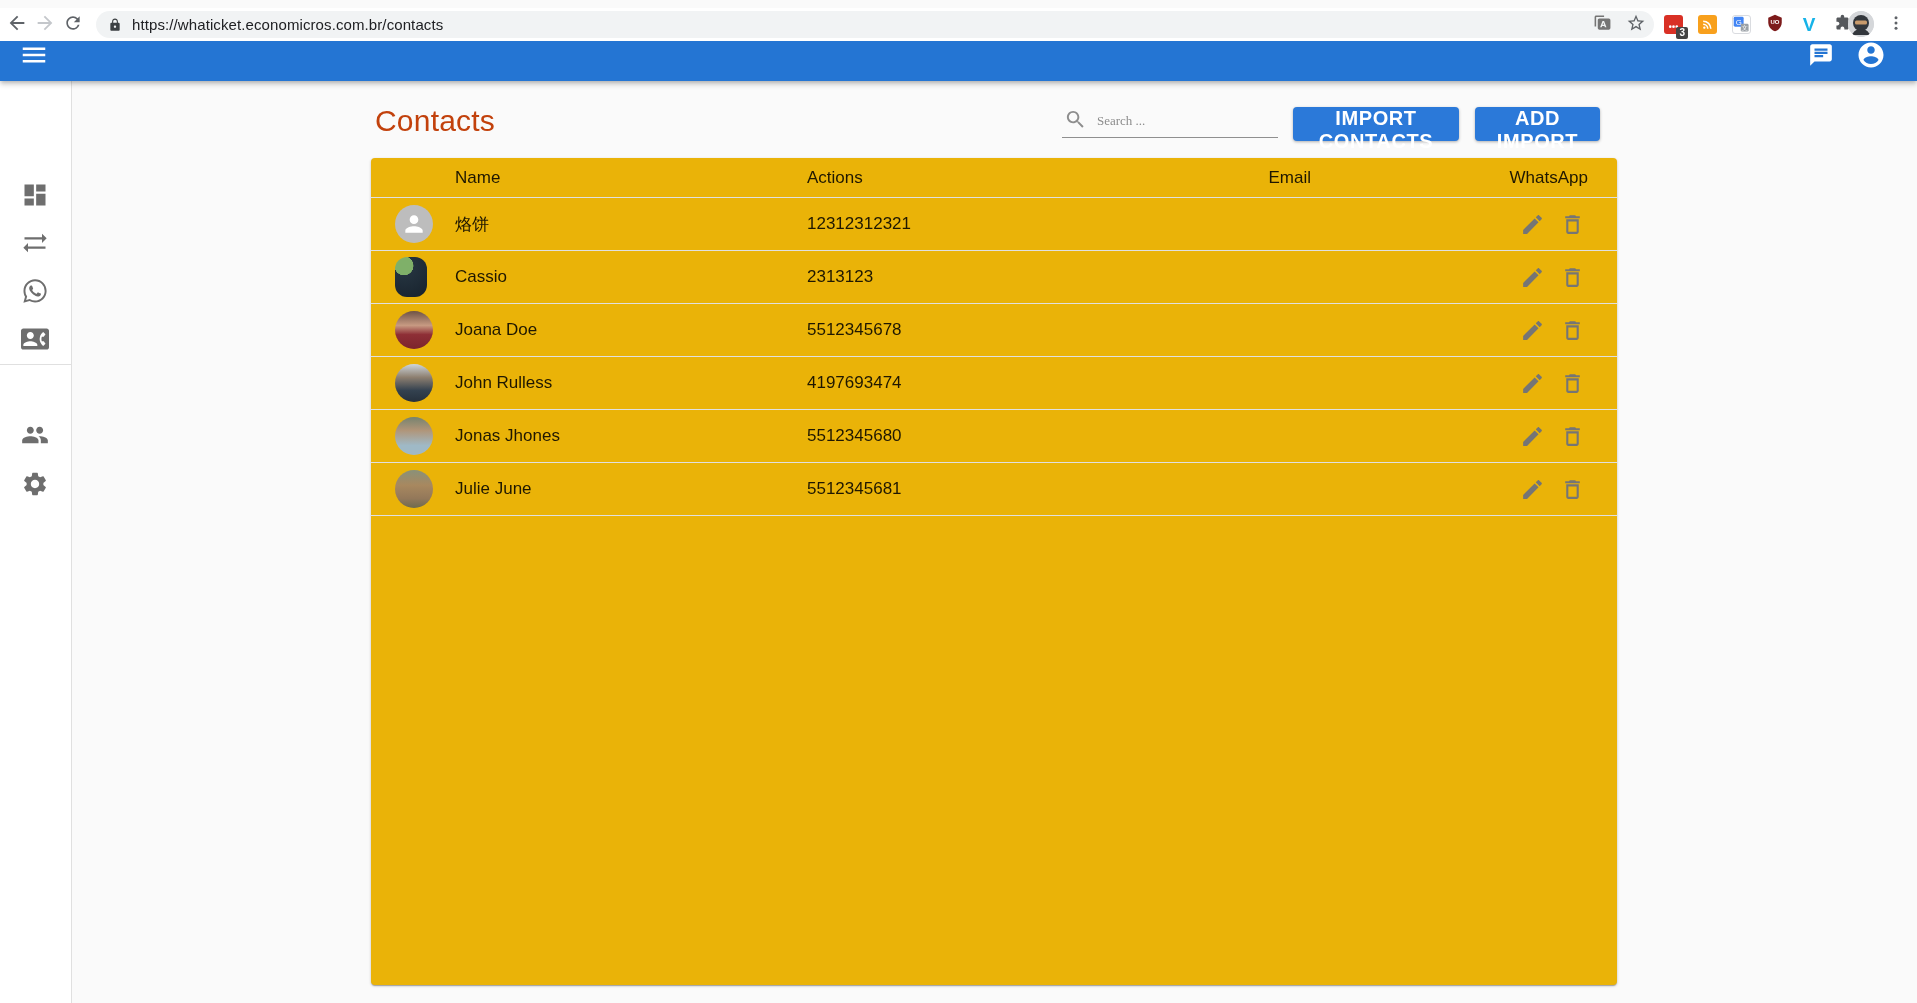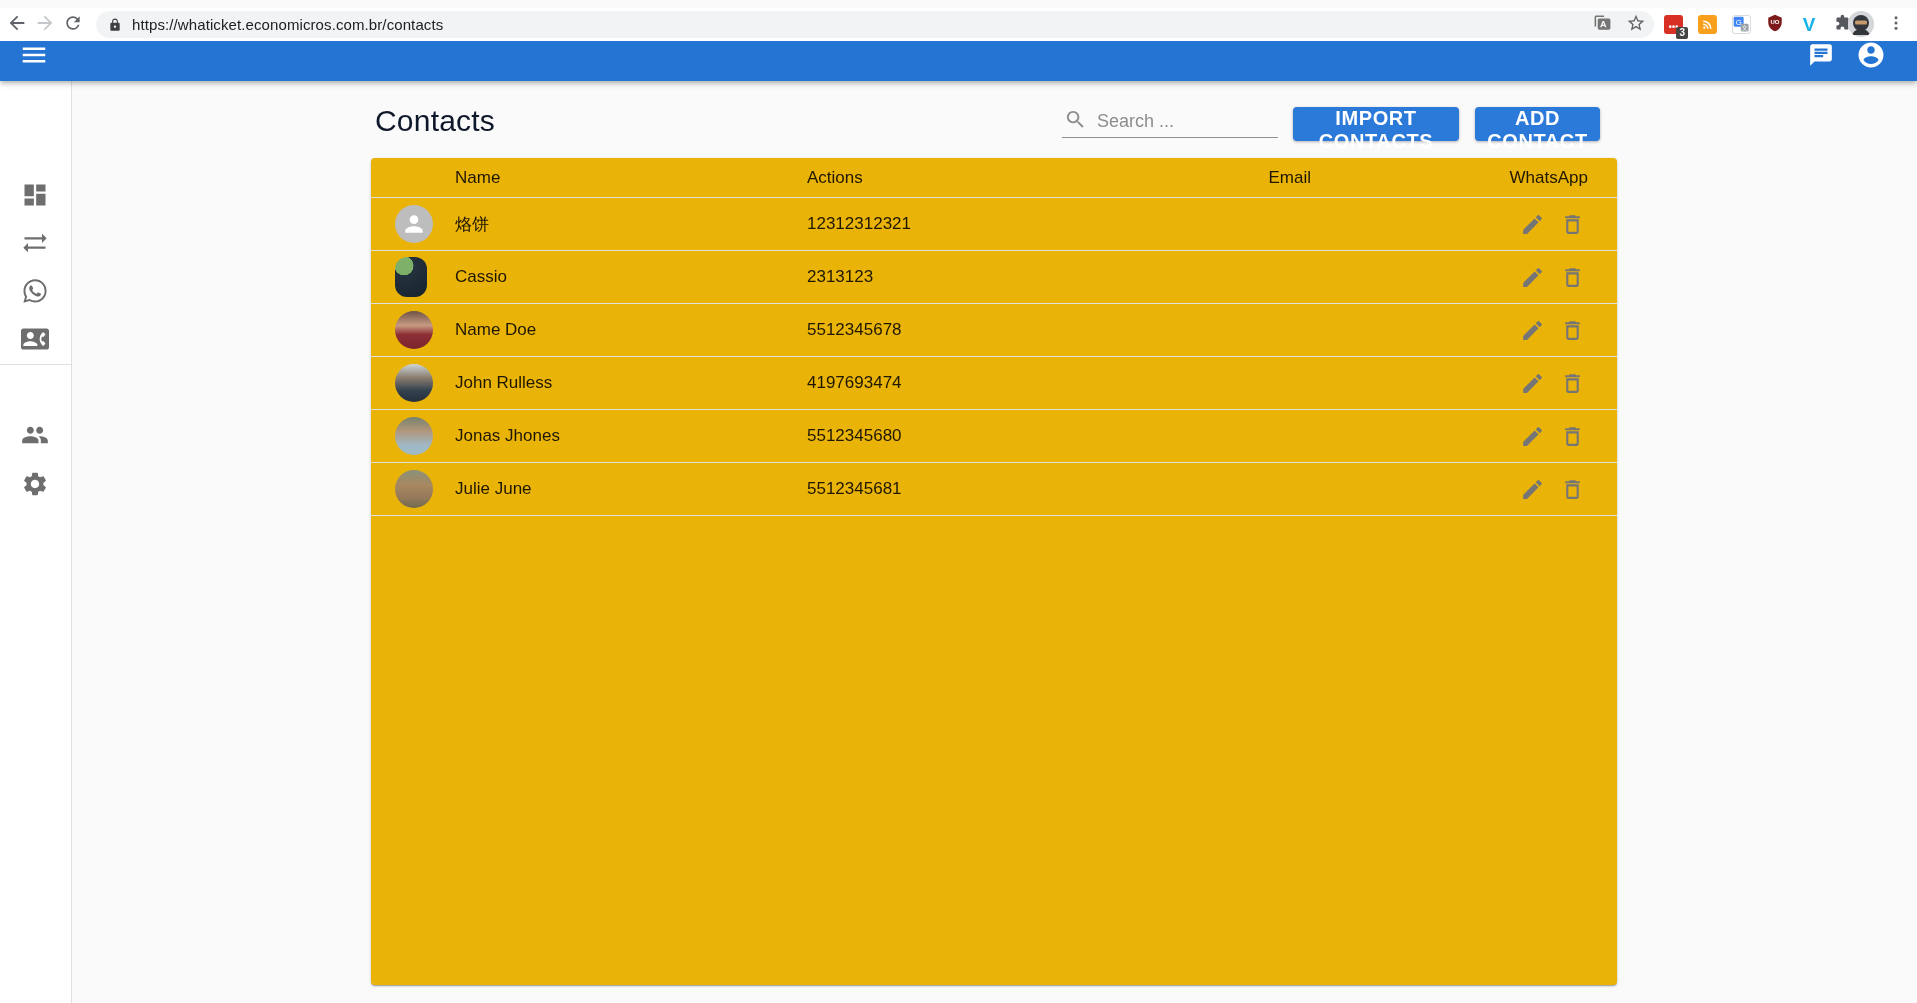--- a/index.html
+++ b/index.html
@@ -30,25 +30,25 @@
   .appbar { position:absolute; top:33px; left:0; width:1917px; height:48px; background:#2475d3; z-index:20; box-shadow:0 2px 4px -1px rgba(0,0,0,.2), 0 4px 5px 0 rgba(0,0,0,.14); }
   .appbar .icon-btn { position:absolute; width:40px; height:40px; top:4px; display:flex; align-items:center; justify-content:center; border-radius:50%; cursor:pointer; }
 
   
   .sidebar { position:absolute; top:81px; left:0; width:72px; height:922px; background:#ffffff; border-right:1px solid #e0e0e0; z-index:10; }
   .side-item { position:absolute; left:13px; width:44px; height:44px; display:flex; align-items:center; justify-content:center; cursor:pointer; }
   .side-item svg { fill:#6e6e6e; }
   .side-divider { position:absolute; left:0; width:72px; height:1px; background:#e0e0e0; }
 
   
-  .page-title { position:absolute; left:375px; top:104px; font-size:30px; font-weight:500; color:#0f172a; letter-spacing:.2px; }
+  .page-title { position:absolute; left:375px; top:104px; font-size:30px; font-weight:500; color:#c2410c; letter-spacing:.2px; }
 
   .search-wrap { position:absolute; left:1062px; top:105px; width:216px; height:33px; border-bottom:1px solid #8f8f8f; display:flex; align-items:center; }
   .search-wrap svg { flex:0 0 auto; margin-left:2px; }
-  .search-input { border:none; outline:none; background:transparent; font-family:Liberation Sans, sans-serif; font-size:18px; color:rgba(0,0,0,.87); margin-left:10px; width:170px; }
+  .search-input { border:none; outline:none; background:transparent; font-family:Liberation Serif, serif; font-size:13px; color:rgba(0,0,0,.87); margin-left:10px; width:170px; }
   .search-input::placeholder { color:#8d8d8d; }
 
   .btn { position:absolute; top:107px; height:34px; border:none; border-radius:4px; background:#2b79d9; color:#ffffff; font-family:"Liberation Sans",sans-serif; font-size:20px; font-weight:bold; letter-spacing:.6px; cursor:pointer; box-shadow:0 1px 3px rgba(0,0,0,.3); }
   .btn-import { left:1293px; width:166px; }
   .btn-add { left:1475px; width:125px; }
 
   
   .card { position:absolute; left:371px; top:158px; width:1246px; height:827px; background:#eab308; border-radius:4px; box-shadow:0 1px 3px rgba(0,0,0,.2), 0 1px 1px rgba(0,0,0,.14), 0 2px 1px -1px rgba(0,0,0,.12); overflow:hidden; }
   .trow { display:flex; align-items:center; height:53px; border-bottom:1px solid #e0e0e0; }
   .thead-row { height:40px; }
@@ -229,21 +229,21 @@
   <h1 class="page-title">Contacts</h1>
 
   <div class="search-wrap">
     <span><svg width="23" height="23" viewBox="0 0 24 24" fill="#8d8d8d">
           <path d="M15.5 14h-.79l-.28-.27C15.41 12.59 16 11.11 16 9.5 16 5.91 13.09 3 9.5 3S3 5.91 3 9.5 5.91 16 9.5 16c1.61 0 3.09-.59 4.23-1.57l.27.28v.79l5 4.99L20.49 19l-4.99-5zm-6 0C7.01 14 5 11.99 5 9.5S7.01 5 9.5 5 14 7.01 14 9.5 11.99 14 9.5 14z"></path>
         </svg></span>
     <input class="search-input" type="text" placeholder="Search ..." style="">
   </div>
 
   <button class="btn btn-import">IMPORT CONTACTS</button>
-  <button class="btn btn-add">ADD CONTACT</button>
+  <button class="btn btn-add">ADD IMPORT</button>
 
   <div class="card">
     <div class="trow thead-row">
       <div class="cell c-avatar"></div>
       <div class="cell c-name">Name</div>
       <div class="cell c-wa">Actions</div>
       <div class="cell c-email">Email</div>
       <div class="cell c-actions">WhatsApp</div>
     </div>
 
@@ -290,21 +290,21 @@
               <path d="M16 9v10H8V9h8m-1.5-6h-5l-1 1H5v2h14V4h-3.5l-1-1zM18 7H6v12c0 1.1.9 2 2 2h8c1.1 0 2-.9 2-2V7z"></path>
             </svg>
           </button>
       </div>
     </div>
 
     <div class="trow">
       <div class="cell c-avatar">
           <div class="avatar avatar-joana"></div>
         </div>
-      <div class="cell c-name">Name Doe</div>
+      <div class="cell c-name">Joana Doe</div>
       <div class="cell c-wa">5512345678</div>
       <div class="cell c-email"></div>
       <div class="cell c-actions">
         <button class="action-btn">
             <svg width="25" height="25" viewBox="0 0 24 24">
               <path d="M3 17.25V21h3.75L17.81 9.94l-3.75-3.75L3 17.25zM20.71 7.04c.39-.39.39-1.02 0-1.41l-2.34-2.34c-.39-.39-1.02-.39-1.41 0l-1.83 1.83 3.75 3.75 1.83-1.83z"></path>
             </svg>
           </button>
         <button class="action-btn">
             <svg width="25" height="25" viewBox="0 0 24 24">

